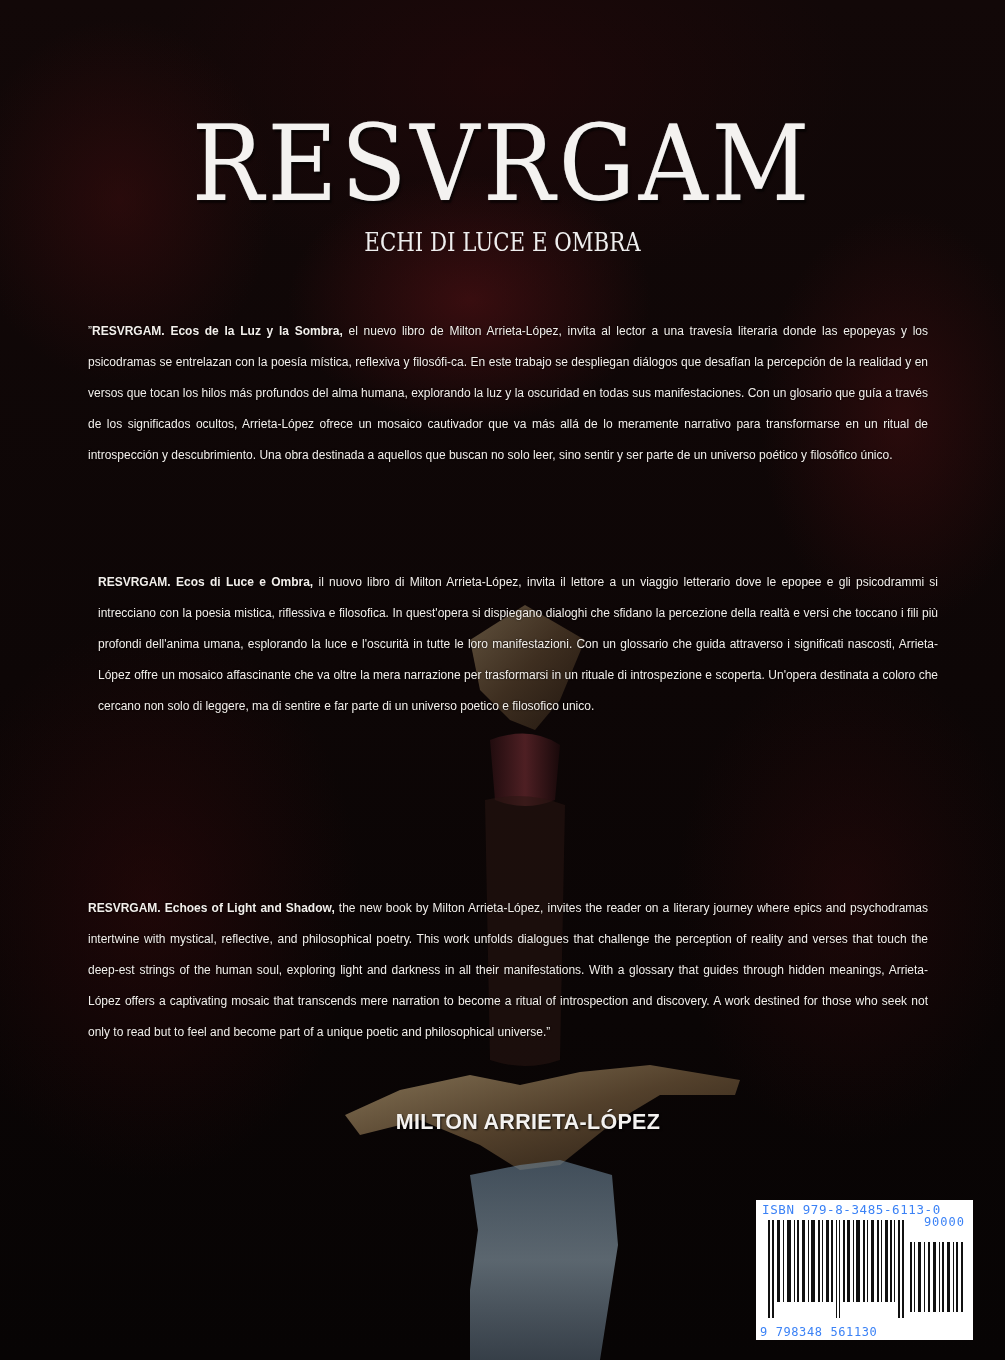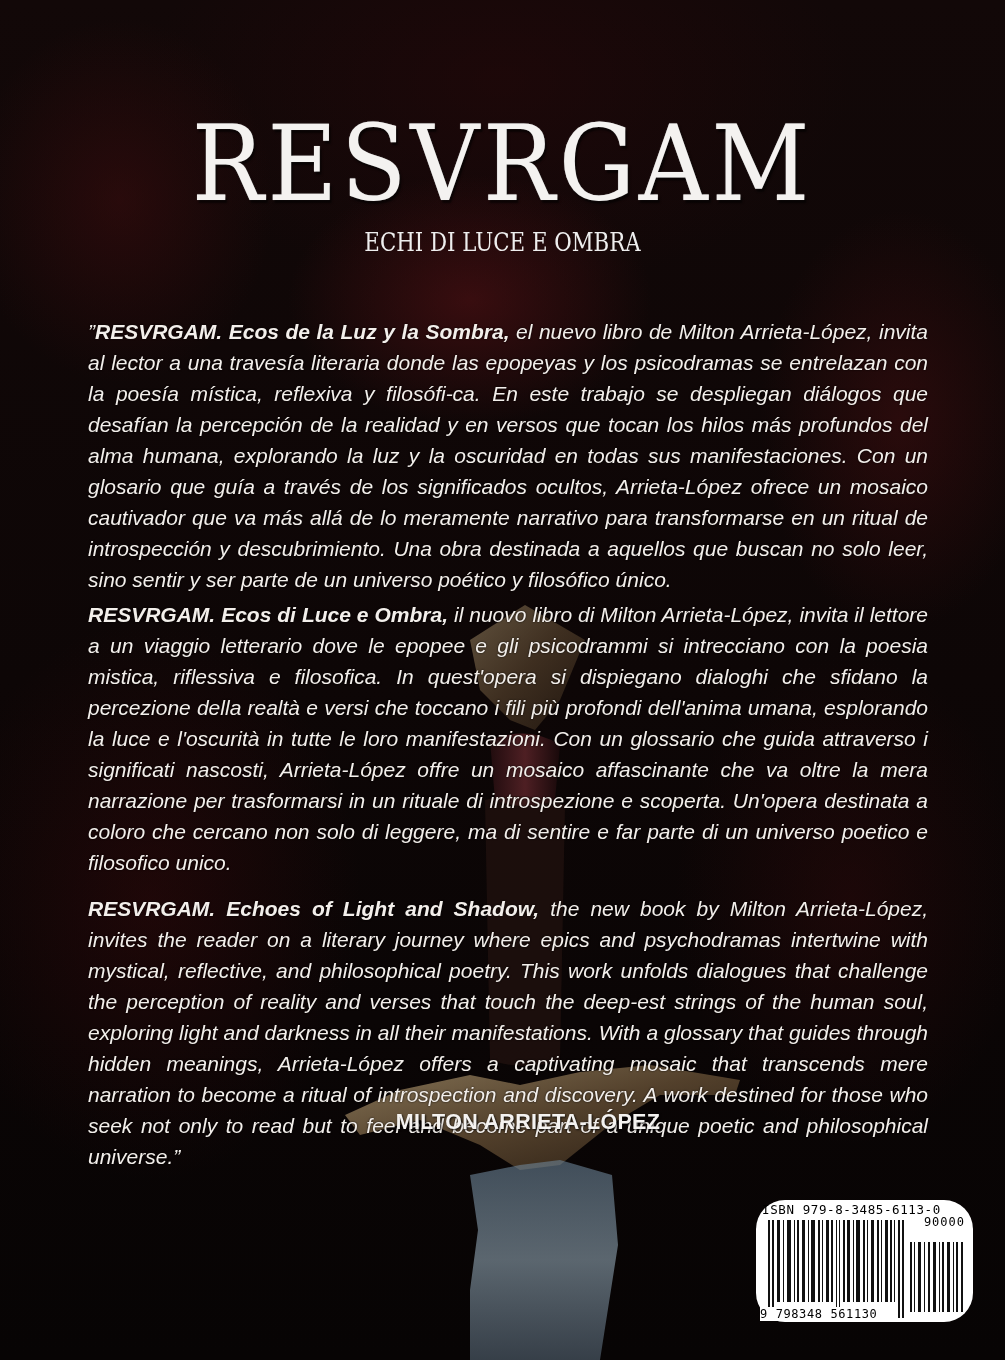--- a/index.html
+++ b/index.html
@@ -31,40 +31,39 @@
   }
   .subtitle {
     position: absolute; top: 229px; left: 0; width: 1005px; text-align: center;
     font-family: "DejaVu Serif", serif; font-size: 26px; letter-spacing: 0px;
     color: #eee; line-height: 1;
     transform: scaleX(0.82);
   }
   .blurb {
     position: absolute; left: 88px; width: 840px;
     font-family: "Liberation Sans", sans-serif;
-    font-size: 21px; line-height: 31px; color: #f3efeb;
+    font-size: 12px; line-height: 31px; color: #f3efeb;
     text-align: justify;
     text-shadow: 0 0 2px rgba(0,0,0,0.9);
-    font-style: italic;
   }
   .blurb b { font-weight: bold; }
   .p-es { top: 316px; }
-  .p-it { top: 599px; }
+  .p-it { top: 567px; margin-left: 10px; }
   .p-en { top: 893px; }
 
   .author {
     position: absolute; top: 1110px; left: 0; width: 1056px; text-align: center;
     font-family: "Liberation Sans", sans-serif; font-weight: bold; font-size: 21.5px;
     letter-spacing: 0.3px; color: #f4f2f0;
     text-shadow: 1px 1px 2px rgba(0,0,0,0.8);
   }
 
   .barcode {
-    position: absolute; left: 756px; top: 1200px; width: 217px; height: 122px;
-    background: #ffffff; color: #000000; border-radius: 29px;
+    position: absolute; left: 756px; top: 1200px; width: 217px; height: 140px;
+    background: #ffffff; color: #3b82f6;
   }
   .barcode .isbn {
     position: absolute; top: 2px; left: 6px; right: 4px;
     font-family: "DejaVu Sans Mono", monospace; font-size: 12.5px; letter-spacing: 0.6px;
     white-space: nowrap;
   }
   .barcode .addon {
     position: absolute; top: 15px; right: 8px;
     font-family: "DejaVu Sans Mono", monospace; font-size: 12px; letter-spacing: 1px;
   }

